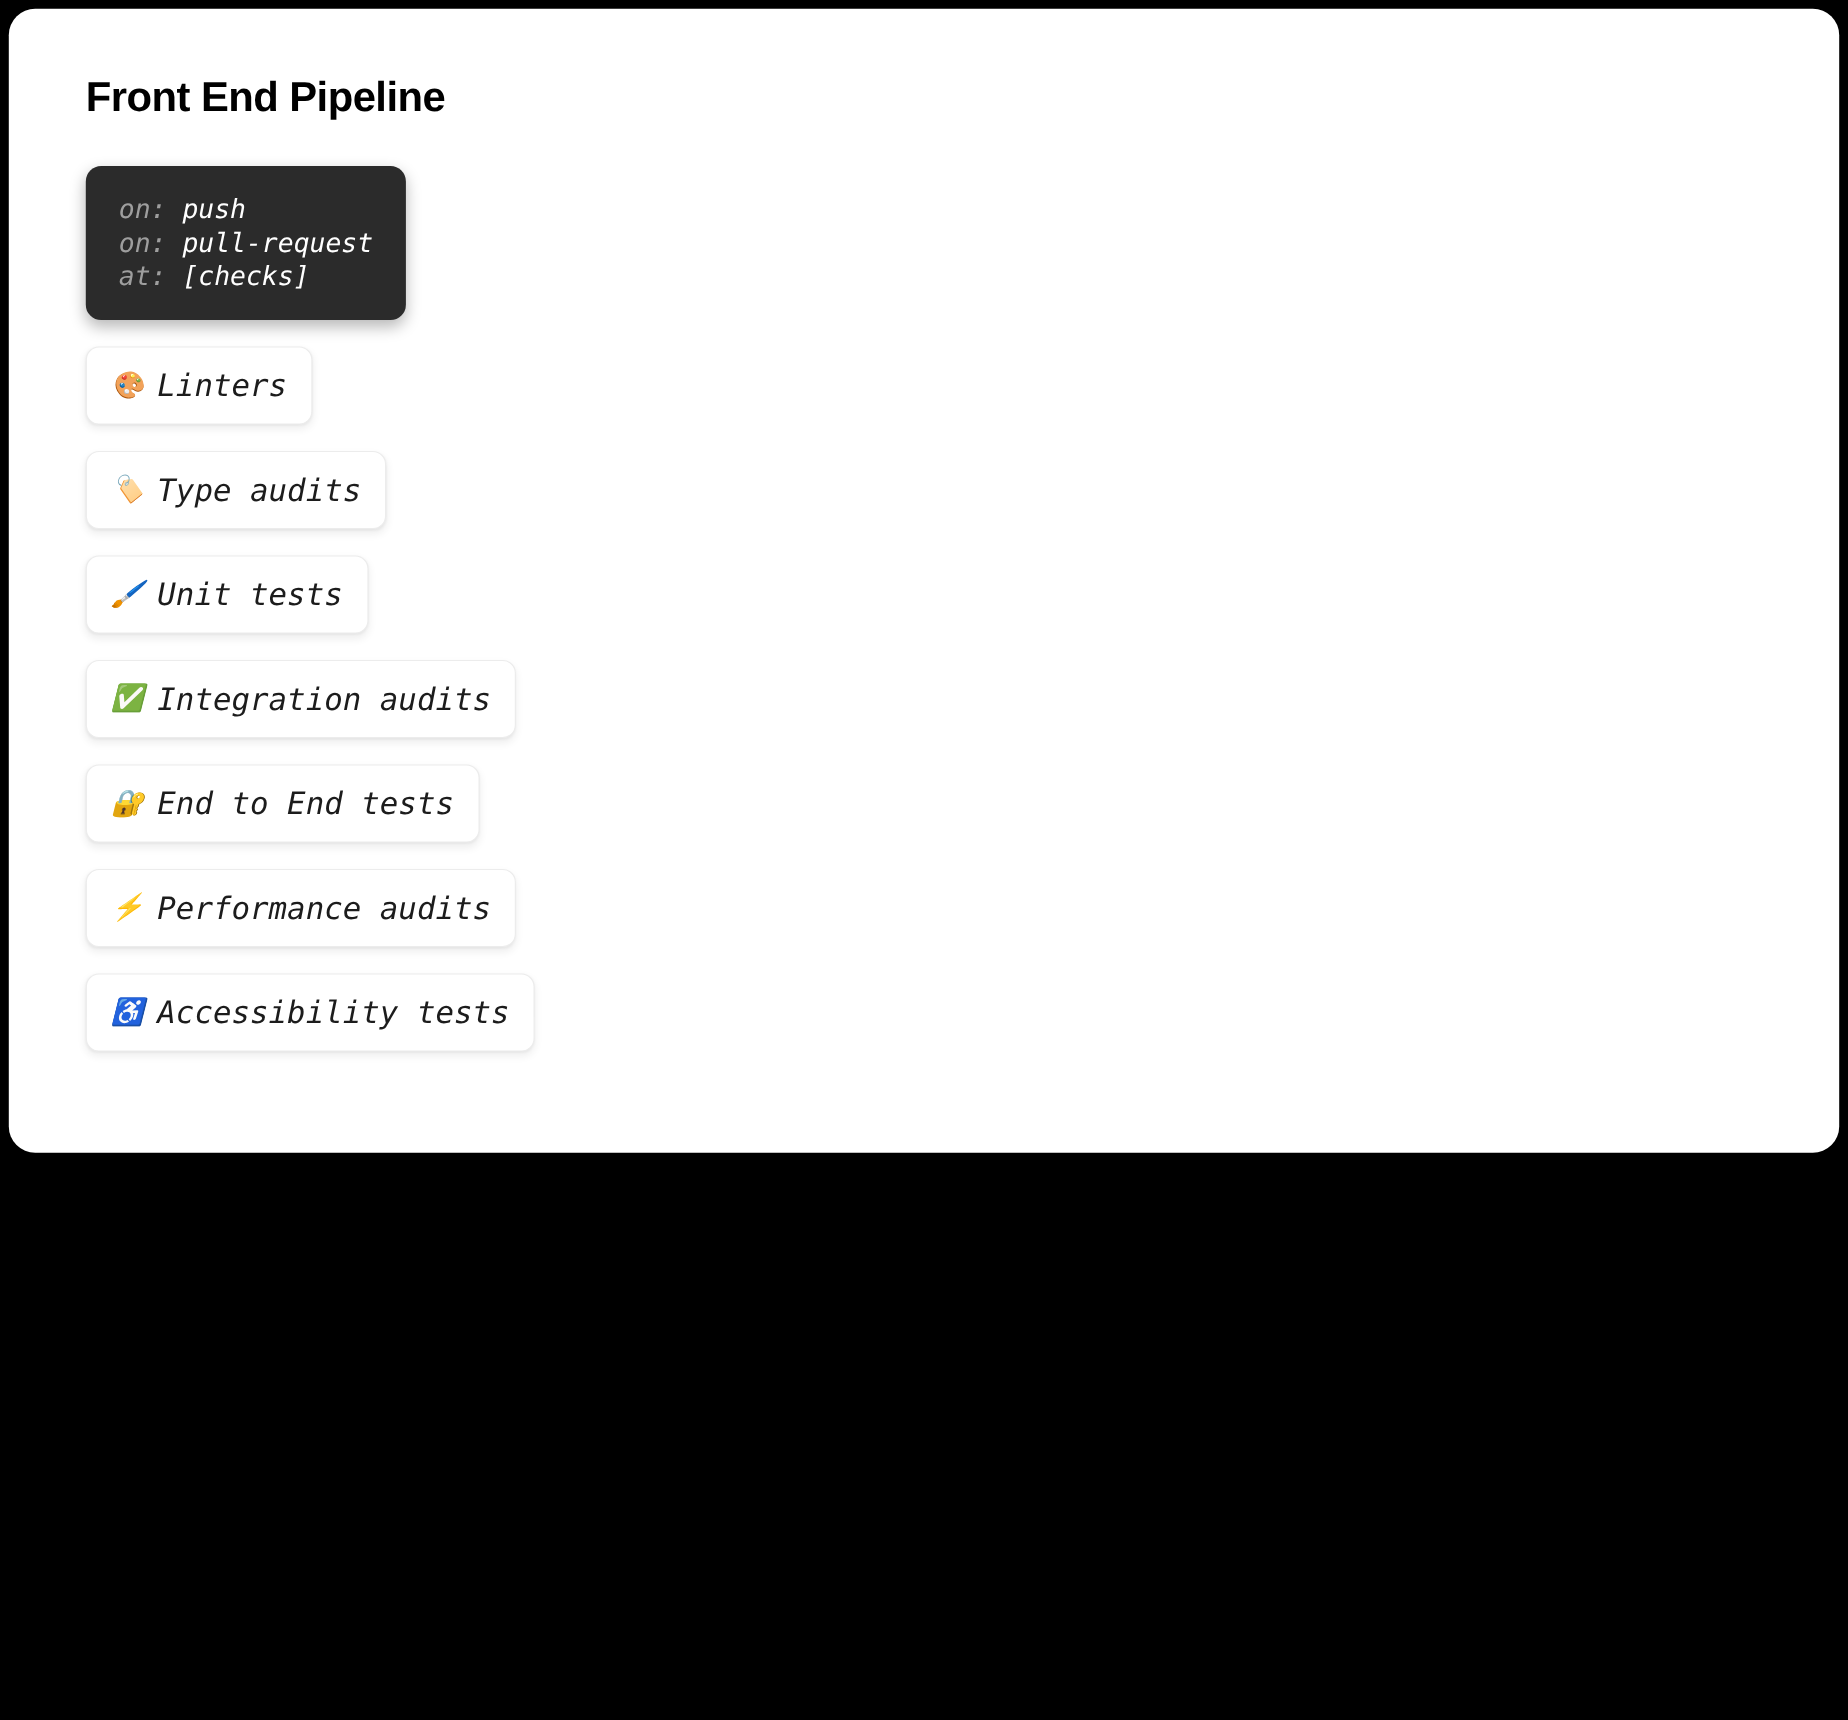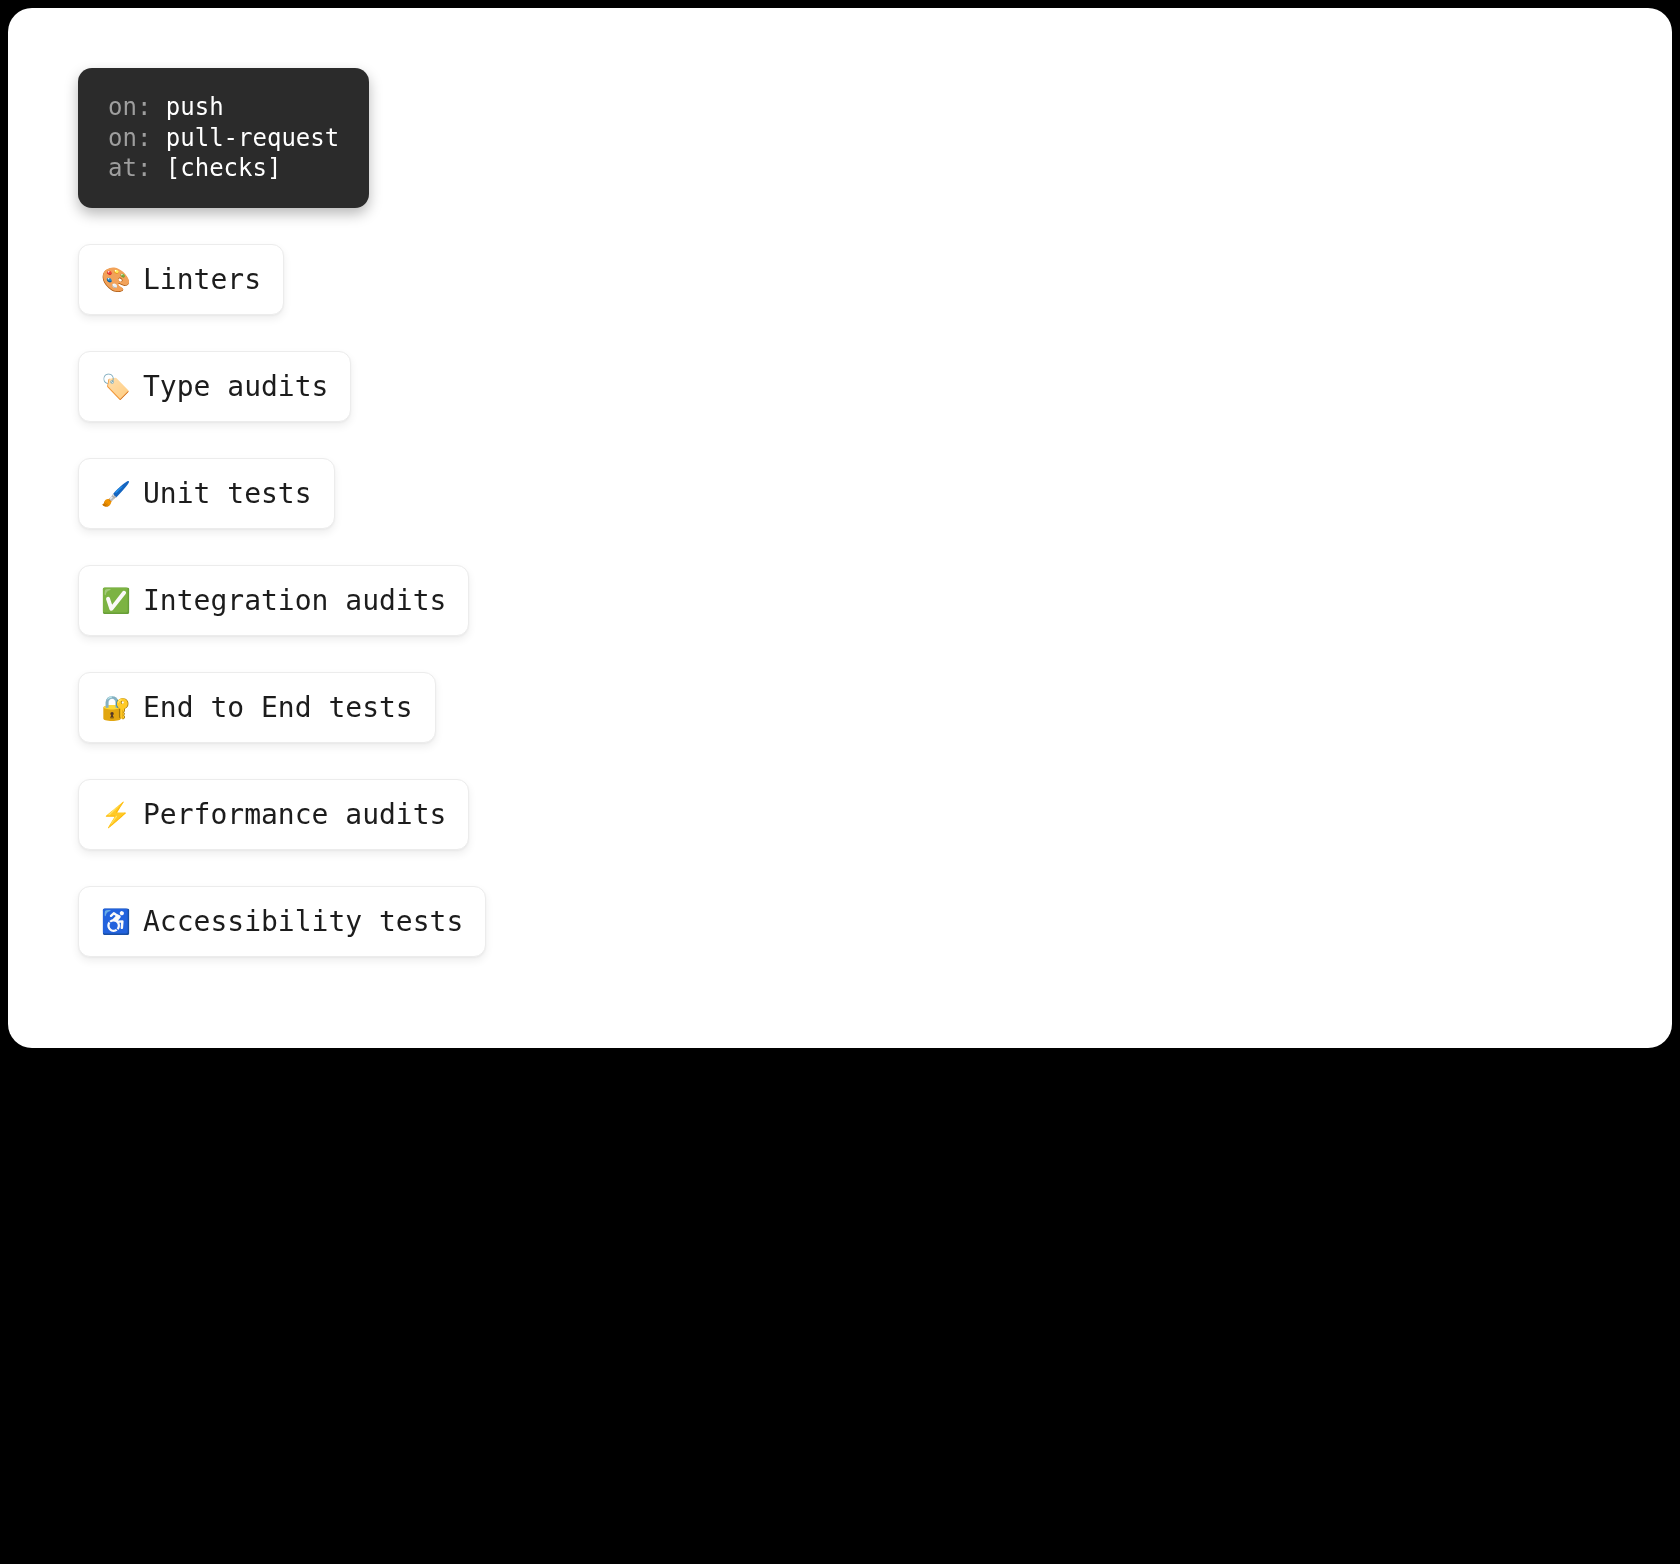--- a/index.html
+++ b/index.html
@@ -23,21 +23,22 @@
       font-size: 38px;
       font-weight: 800;
       color: #000;
       letter-spacing: -0.5px;
       margin-bottom: 40px;
     }
     .stack {
       display: flex;
       flex-direction: column;
       align-items: flex-start;
-      gap: 36px;
+      gap: 24px;
+      font-style: italic;
     }
     .code-card {
       background: #2b2b2b;
       color: #fff;
       border-radius: 14px;
       padding: 24px 30px 24px 30px;
       font-family: "SFMono-Regular", ui-monospace, Menlo, Consolas, monospace;
       font-size: 24px;
       line-height: 1.28;
       box-shadow: 0 6px 14px rgba(0,0,0,.28);
@@ -71,20 +72,21 @@
     .step-card .label {
       font-family: "SFMono-Regular", ui-monospace, Menlo, Consolas, monospace;
       font-size: 28px;
       color: #1c1c1c;
     }
   </style>
 </head>
 <body>
 
 <div class="panel">
+  <h1 class="page-title">Front End Pipeline</h1>
 
   <div class="stack">
 
     <div class="code-card">
       <div class="row"><span class="key">on:</span> <span class="val">push</span></div>
       <div class="row"><span class="key">on:</span> <span class="val">pull-request</span></div>
       <div class="row"><span class="key">at:</span> <span class="val">[checks]</span></div>
     </div>
 
     <div class="step-card">

